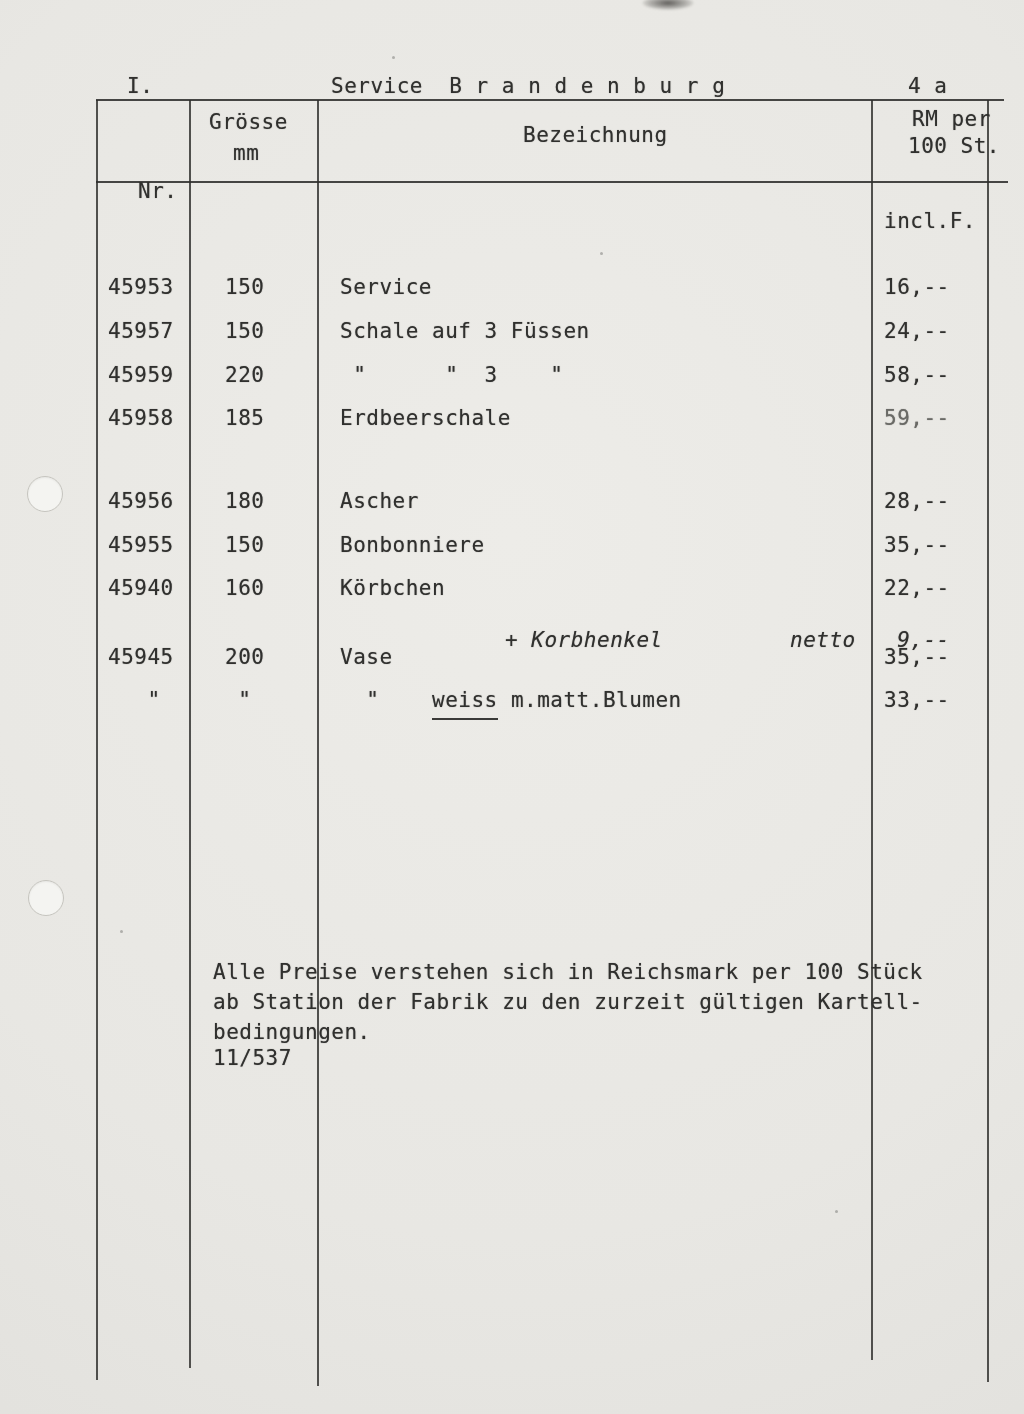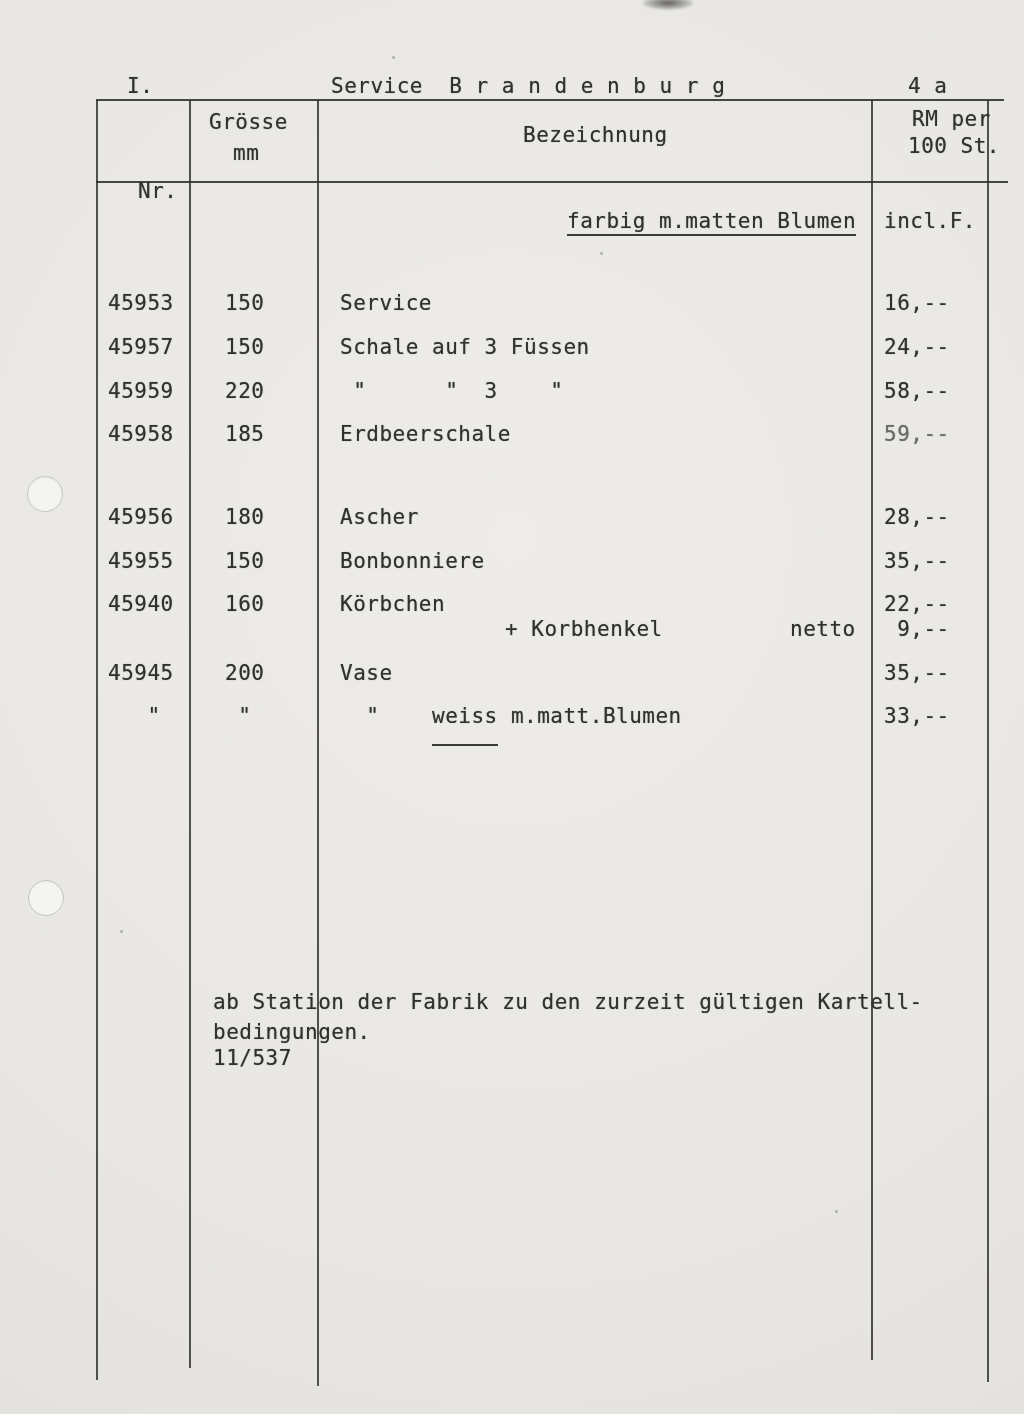--- a/index.html
+++ b/index.html
@@ -11,24 +11,24 @@
       radial-gradient(ellipse 120% 90% at 50% 38%, #edece8 0%, #e8e7e3 55%, #e2e1dd 85%, #dcdbd7 100%);
     overflow:hidden;
     font-family:"DejaVu Sans Mono", monospace;
     font-size:21px;
     letter-spacing:0.5px;
     color:#30302e;
   }
   .txt{position:absolute;white-space:pre;text-shadow:0 0 1px rgba(48,48,46,0.55);}
   .faint{color:#6a6a66;text-shadow:0 0 1px rgba(106,106,102,0.5);}
   .ul{border-bottom:2px solid #3a3a38;padding-bottom:1px;}
-  .ul-in{border-bottom:2px solid #3a3a38;padding-bottom:16px;}
+  .ul-in{border-bottom:2px solid #3a3a38;padding-bottom:6px;}
   .hline{position:absolute;height:2px;background:#2e2e2c;opacity:0.88;}
   .vline{position:absolute;width:2px;background:#2e2e2c;opacity:0.82;}
-  .row{position:absolute;left:0;width:100%;height:26px;margin-top:16px;}
+  .row{position:absolute;left:0;width:100%;height:26px;}
   .c-nr{position:absolute;left:108px;white-space:pre;}
   .c-size{position:absolute;left:225px;white-space:pre;}
   .c-desc{position:absolute;left:340px;white-space:pre;}
   .c-price{position:absolute;left:884px;white-space:pre;}
   .row .c-nr,.row .c-size,.row .c-desc,.row .c-price{text-shadow:0 0 1px rgba(48,48,46,0.55);}
   .hole{
     position:absolute;width:34px;height:34px;border-radius:50%;
     background:#f4f4f1;border:1px solid #c6c5bf;
     box-shadow:inset 0 1px 2px rgba(0,0,0,0.06);
   }
@@ -64,21 +64,20 @@
   <span class="txt" style="left:331px;top:74px;">Service  B r a n d e n b u r g</span>
   <span class="txt" style="left:908px;top:74px;">4 a</span>
 
   <span class="txt" style="left:138px;top:134px;margin-top:45px;">Nr.</span>
   <span class="txt" style="left:209px;top:110px;">Grösse</span>
   <span class="txt" style="left:233px;top:141px;">mm</span>
   <span class="txt" style="left:523px;top:123px;">Bezeichnung</span>
   <span class="txt" style="left:912px;top:107px;">RM per</span>
   <span class="txt" style="left:880px;top:134px;margin-left:28px;">100 St.</span>
 
-  <span class="txt ul" style="left:567px;top:209px;">farbig m.matten Blumen</span>
   <span class="txt" style="left:884px;top:209px;">incl.F.</span>
 
   <div class="row" style="top:275px;">
     <span class="c-nr">45953</span>
     <span class="c-size">150</span>
     <span class="c-desc">Service</span>
     <span class="c-price">16,--</span>
   </div>
   <div class="row" style="top:319px;">
     <span class="c-nr">45957</span>
@@ -110,37 +109,38 @@
     <span class="c-desc">Bonbonniere</span>
     <span class="c-price">35,--</span>
   </div>
   <div class="row" style="top:576px;">
     <span class="c-nr">45940</span>
     <span class="c-size">160</span>
     <span class="c-desc">Körbchen</span>
     <span class="c-price">22,--</span>
   </div>
 
-  <div class="row" style="top:601px;">
+  <div class="row" style="top:628px;font-style:italic;">
     <span class="c-desc" style="left:505px;">+ Korbhenkel</span>
     <span class="c-desc" style="left:790px;">netto</span>
     <span class="c-price"> 9,--</span>
   </div>
 
   <div class="row" style="top:645px;">
     <span class="c-nr">45945</span>
     <span class="c-size">200</span>
     <span class="c-desc">Vase</span>
     <span class="c-price">35,--</span>
   </div>
   <div class="row" style="top:688px;">
     <span class="c-nr">   "</span>
     <span class="c-size"> "</span>
     <span class="c-desc"><span>  "    </span><span class="ul-in">weiss</span><span> m.matt.Blumen</span></span>
     <span class="c-price">33,--</span>
   </div>
 
 
+  <span class="txt" style="left:213px;top:960px;">Alle Preise verstehen sich in Reichsmark per 100 Stück</span>
   <span class="txt" style="left:213px;top:990px;">ab Station der Fabrik zu den zurzeit gültigen Kartell-</span>
   <span class="txt" style="left:213px;top:1020px;">bedingungen.</span>
   <span class="txt" style="left:213px;top:1046px;">11/537</span>
 
 </div>
 
 </body></html>

